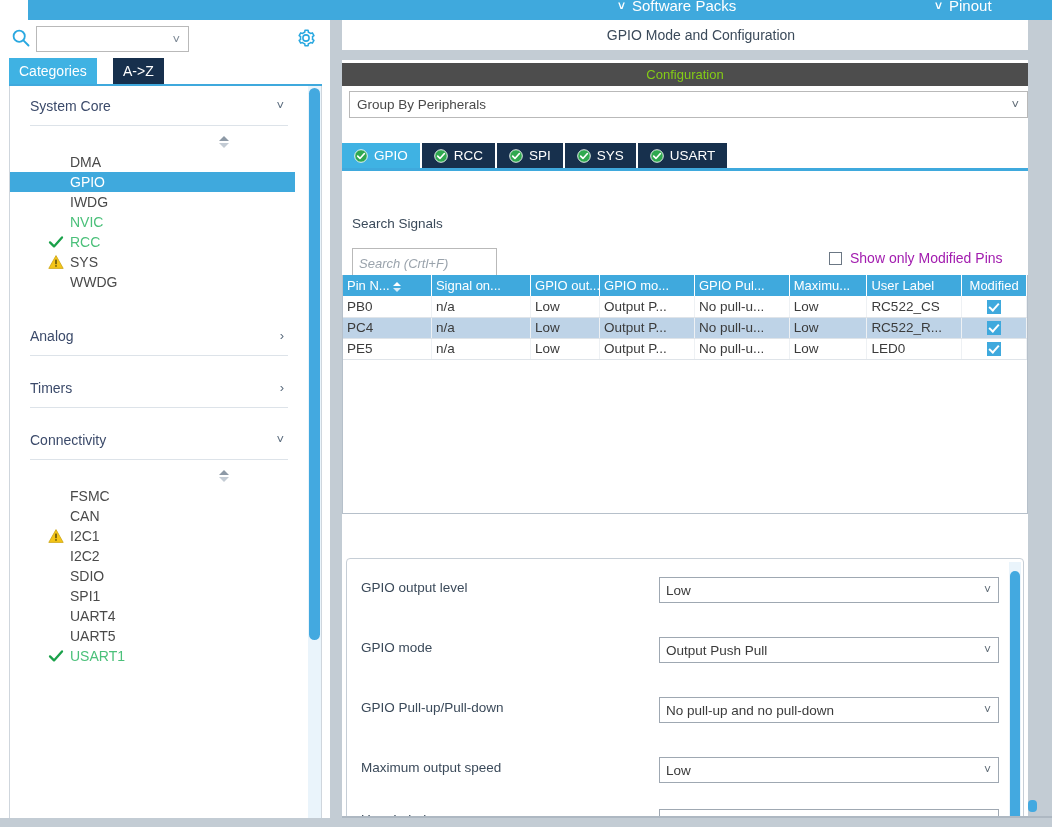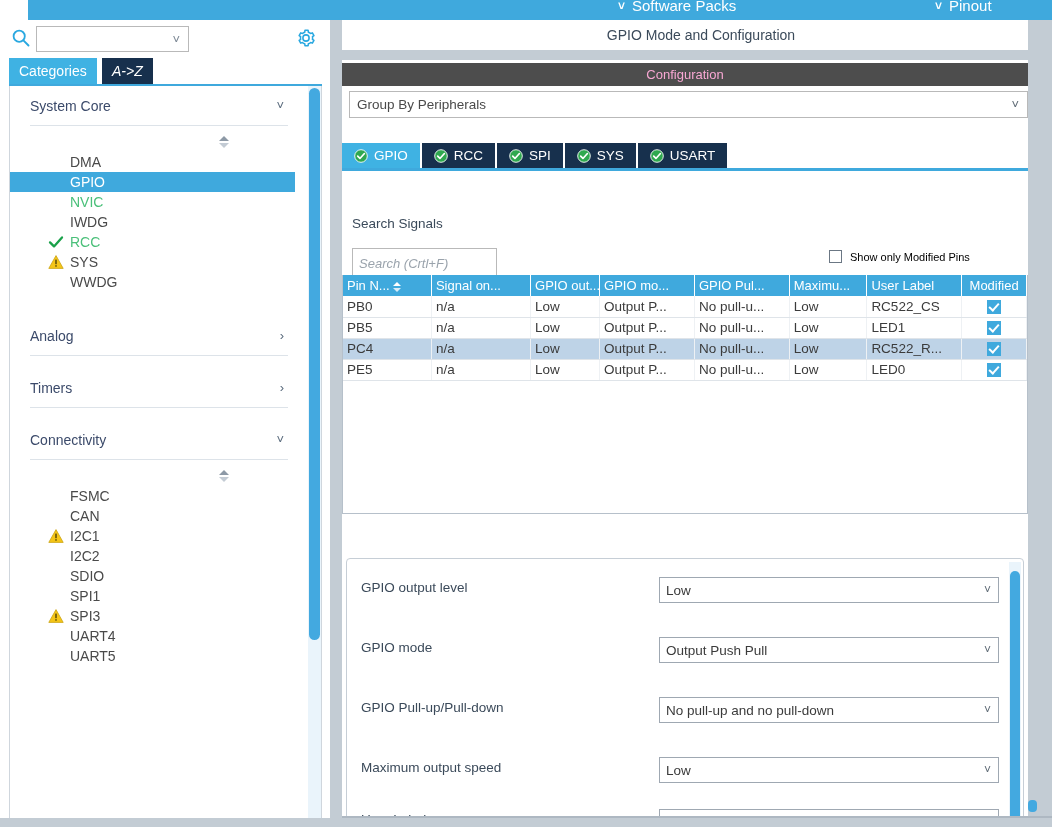--- a/index.html
+++ b/index.html
@@ -55,21 +55,21 @@
 
   .tabs-row {
     position: absolute; left: 0; top: 38px; width: 330px; height: 26px;
   }
   .cat-tab {
     position: absolute; top: 0; height: 26px;
     display: flex; align-items: center; justify-content: center;
     color: #ffffff; font-size: 14px; padding: 0 10px; white-space: nowrap;
   }
   .cat-tab.active { background: #3fb2e3; left: 9px; }
-  .cat-tab.inactive { background: #17304d; left: 102px; font-style: italic; }
+  .cat-tab.inactive { background: #17304d; left: 113px; }
   .tabs-underline {
     position: absolute; left: 9px; top: 64px; width: 313px; height: 2px; background: #3fa9dd;
   }
 
   .tree-box {
     position: absolute; left: 9px; top: 66px; width: 313px; height: 738px;
     background: #ffffff; border: 1px solid #cfd6dd; border-top: none;
     overflow: hidden;
   }
   .tree-inner { position: absolute; left: 0; top: 0; width: 298px; }
@@ -137,21 +137,21 @@
     position: absolute; left: 7px; top: 22px; width: 0; height: 0;
     border-top: 8px solid transparent; border-bottom: 8px solid transparent;
     border-left: 10px solid #5f6b76;
   }
   .title-sep {
     position: absolute; left: 0; top: 30px; width: 686px; height: 10px; background: #c3ccd4;
   }
 
   .config-bar {
     position: absolute; left: 0; top: 43px; width: 686px; height: 23px;
-    background: #4d4d4d; color: #f9a8d4; font-size: 13px;
+    background: #4d4d4d; color: #84cc16; font-size: 13px;
     display: flex; align-items: center; justify-content: center;
   }
 
   .group-select {
     position: absolute; left: 7px; top: 71px; width: 679px; height: 27px;
     border: 1px solid #b9b9b9; background: #ffffff;
     display: flex; align-items: center; padding: 0 8px 0 7px;
     color: #4a4a4a; font-size: 13.5px; justify-content: space-between;
   }
   .group-select .chev-d { color: #5f6b76; font-size: 13px; }
@@ -178,21 +178,21 @@
     border: 1px solid #b9b9b9; background: #ffffff;
     display: flex; align-items: center; padding-left: 6px;
     color: #9aa3ac; font-style: italic; font-size: 13px;
   }
   .modpins {
     position: absolute; left: 487px; top: 230px; display: flex; align-items: center; gap: 8px;
   }
   .cbx-empty {
     width: 13px; height: 13px; border: 1px solid #6b7784; background: #ffffff;
   }
-  .modpins span { color: #000000; font-size: 11px; }
+  .modpins span { color: #a21caf; font-size: 14px; }
 
   
   .pin-table {
     position: absolute; left: 0; top: 255px; width: 686px; height: 239px;
     border: 1px solid #b6c0ca; border-top: none; background: #ffffff; overflow: hidden;
   }
   table.pt { border-collapse: collapse; width: 684px; table-layout: fixed; }
   table.pt th {
     background: #3fa9dd; color: #ffffff; font-weight: normal; font-size: 13px;
     height: 21px; text-align: left; padding: 0 4px;
@@ -314,25 +314,25 @@
           <div class="spin-arrows">
             <span class="t"></span>
             <span class="b"></span>
           </div>
           <div class="tree-item">
             <span>DMA</span>
           </div>
           <div class="tree-item selected">
             <span>GPIO</span>
           </div>
+          <div class="tree-item">
+            <span>IWDG</span>
+          </div>
           <div class="tree-item green">
             <span>NVIC</span>
-          </div>
-          <div class="tree-item">
-            <span>IWDG</span>
           </div>
           <div class="tree-item green">
             <span class="ti-mark"><svg width="16" height="16" viewBox="0 0 16 16">
                 <path d="M2 8.4 L6 12.4 L14 3.4" fill="none" stroke="#1aa14a" stroke-width="2.3" stroke-linecap="round" stroke-linejoin="round"></path>
               </svg></span>
             <span>RCC</span>
           </div>
           <div class="tree-item">
             <span class="ti-mark"><svg width="16" height="16" viewBox="0 0 16 16">
                 <path d="M8 1.6 L15.2 14.4 L0.8 14.4 Z" fill="#f5c518" stroke="#caa313" stroke-width="0.8" stroke-linejoin="round"></path>
@@ -381,32 +381,30 @@
           <div class="tree-item">
             <span>I2C2</span>
           </div>
           <div class="tree-item">
             <span>SDIO</span>
           </div>
           <div class="tree-item">
             <span>SPI1</span>
           </div>
           <div class="tree-item">
+            <span>UART4</span>
+          </div>
+          <div class="tree-item">
+            <span>UART5</span>
+          </div>
+          <div class="tree-item green">
             <span class="ti-mark"><svg width="16" height="16" viewBox="0 0 16 16">
-                <path d="M8 1.6 L15.2 14.4 L0.8 14.4 Z" fill="#f5c518" stroke="#caa313" stroke-width="0.8" stroke-linejoin="round"></path>
-                <rect x="7.25" y="5.6" width="1.5" height="4.6" fill="#5a4a08"></rect>
-                <rect x="7.25" y="11.2" width="1.5" height="1.5" fill="#5a4a08"></rect>
+                <path d="M2 8.4 L6 12.4 L14 3.4" fill="none" stroke="#1aa14a" stroke-width="2.3" stroke-linecap="round" stroke-linejoin="round"></path>
               </svg></span>
-            <span>SPI3</span>
-          </div>
-          <div class="tree-item">
-            <span>UART4</span>
-          </div>
-          <div class="tree-item">
-            <span>UART5</span>
+            <span>USART1</span>
           </div>
           <div class="group-spacer"></div>
           <div class="group-spacer"></div>
         </div>
       <div class="tree-scrollbar-track">
         <div class="tree-scrollbar-thumb"></div>
       </div>
     </div>
   </div>
 
@@ -516,30 +514,20 @@
             <tr class="">
               <td>PB0</td>
               <td>n/a</td>
               <td>Low</td>
               <td>Output P...</td>
               <td>No pull-u...</td>
               <td>Low</td>
               <td>RC522_CS</td>
               <td class="center"><span class="cbx-checked"></span></td>
             </tr>
-            <tr class="">
-              <td>PB5</td>
-              <td>n/a</td>
-              <td>Low</td>
-              <td>Output P...</td>
-              <td>No pull-u...</td>
-              <td>Low</td>
-              <td>LED1</td>
-              <td class="center"><span class="cbx-checked"></span></td>
-            </tr>
             <tr class="selected">
               <td>PC4</td>
               <td>n/a</td>
               <td>Low</td>
               <td>Output P...</td>
               <td>No pull-u...</td>
               <td>Low</td>
               <td>RC522_R...</td>
               <td class="center"><span class="cbx-checked"></span></td>
             </tr>

